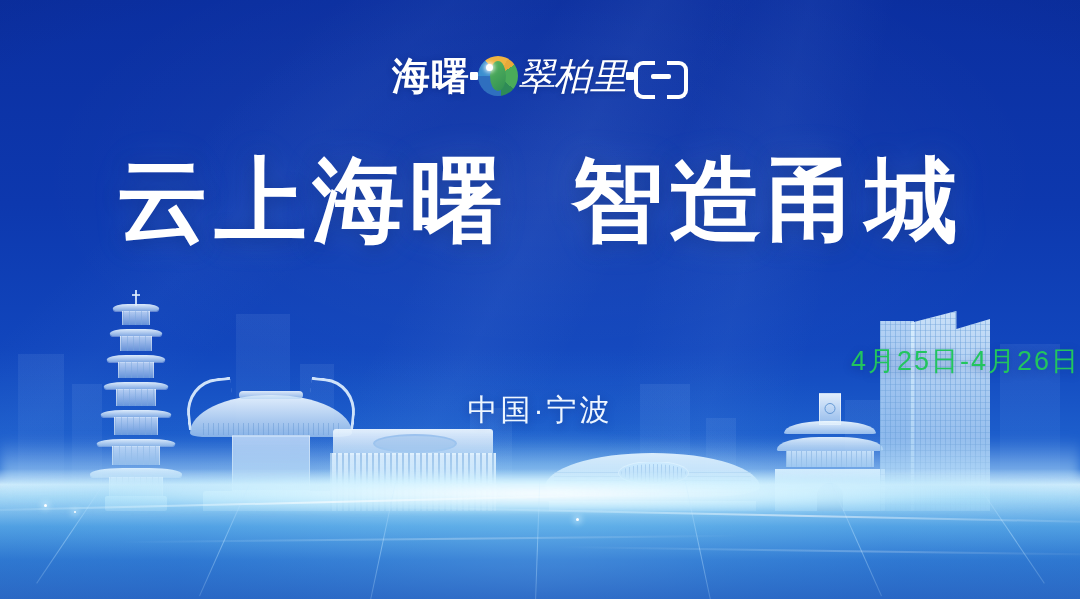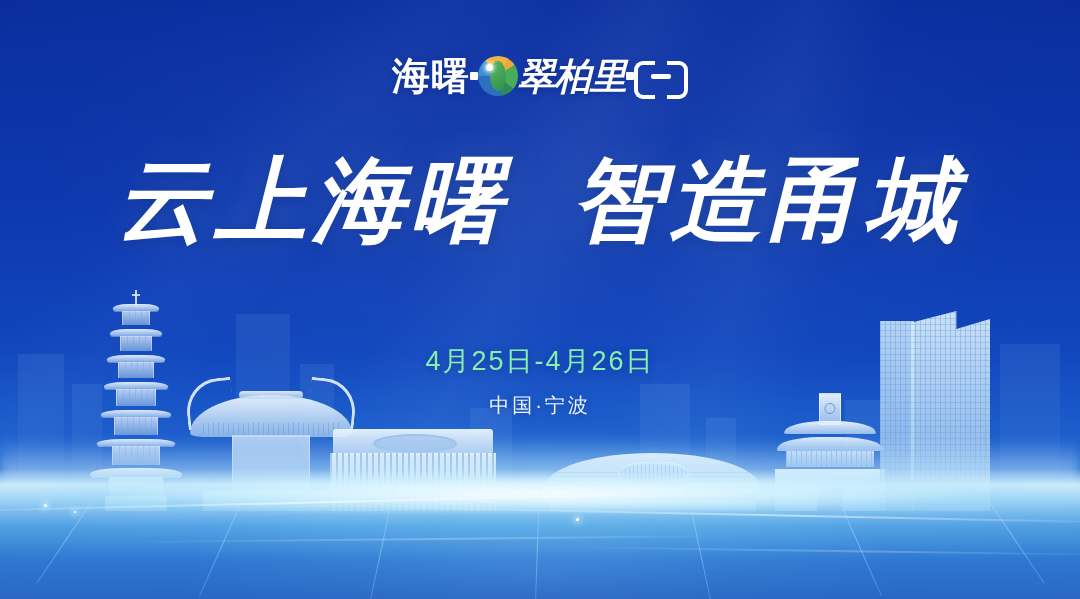--- a/index.html
+++ b/index.html
@@ -225,21 +225,21 @@
   .logo-row{
     position:absolute;top:56px;left:0;right:0;
     display:flex;align-items:center;justify-content:center;gap:0;
     z-index:5;
   }
   .logo-text{
     color:#ffffff;font-size:38px;font-weight:bold;letter-spacing:1px;line-height:1;
     text-shadow:0 1px 6px rgba(6,30,110,.45);
   }
   .logo-calli{
-    color:#ffffff;font-size:37px;font-weight:bold;line-height:1;
+    color:#ffffff;font-size:37px;font-weight:normal;line-height:1;
     font-family:"DejaVu Serif","Liberation Serif",serif;
     font-style:italic;letter-spacing:-1px;
     text-shadow:0 1px 5px rgba(6,30,110,.5);
   }
   .sep-dot{width:8px;height:8px;background:#ffffff;border-radius:1px;flex:0 0 auto;}
   .mark-cbl{
     width:40px;height:40px;border-radius:50%;flex:0 0 auto;position:relative;overflow:hidden;
     background:conic-gradient(from 200deg, #2f6fbf 0deg 70deg, #3b8fd0 70deg 120deg, #f0b441 120deg 190deg, #e8a93a 190deg 215deg, #4aab5a 215deg 290deg, #2e8b57 290deg 330deg, #2f6fbf 330deg 360deg);
   }
   .mark-cbl::before{
@@ -265,37 +265,37 @@
   
   .headline{
     position:absolute;top:152px;left:0;right:0;text-align:center;z-index:5;
   }
   .title-main{
     color:#ffffff;
     font-size:92px;font-weight:bold;line-height:1.05;
     letter-spacing:6px;
     white-space:pre;
     text-shadow:0 3px 18px rgba(4,28,108,.45), 0 0 34px rgba(150,205,255,.22);
-    font-style:italic;
   }
   .subtitle{
     margin-top:20px;
     color:#ffffff;font-size:36px;font-weight:bold;letter-spacing:3px;line-height:1;
     text-shadow:0 2px 10px rgba(4,28,108,.4);
   }
   .meta{
     position:absolute;top:348px;left:0;right:0;text-align:center;z-index:5;
   }
   .meta-date{
-    color:#86efac;font-size:27px;letter-spacing:2px;line-height:1;
+    color:#22c55e;font-size:27px;letter-spacing:2px;line-height:1;
     text-shadow:0 2px 8px rgba(4,28,108,.4);
+    text-align:right;
   }
   .meta-place{
     margin-top:20px;
-    color:#eef6ff;font-size:20px;letter-spacing:3px;line-height:1;
+    color:#eef6ff;font-size:30px;letter-spacing:3px;line-height:1;
     text-shadow:0 2px 8px rgba(4,28,108,.4);
   }
   .spark{
     position:absolute;width:3px;height:3px;border-radius:50%;background:#ffffff;
     box-shadow:0 0 6px 2px rgba(210,240,255,.8);pointer-events:none;
   }
 </style>
 </head>
 <body>
 

